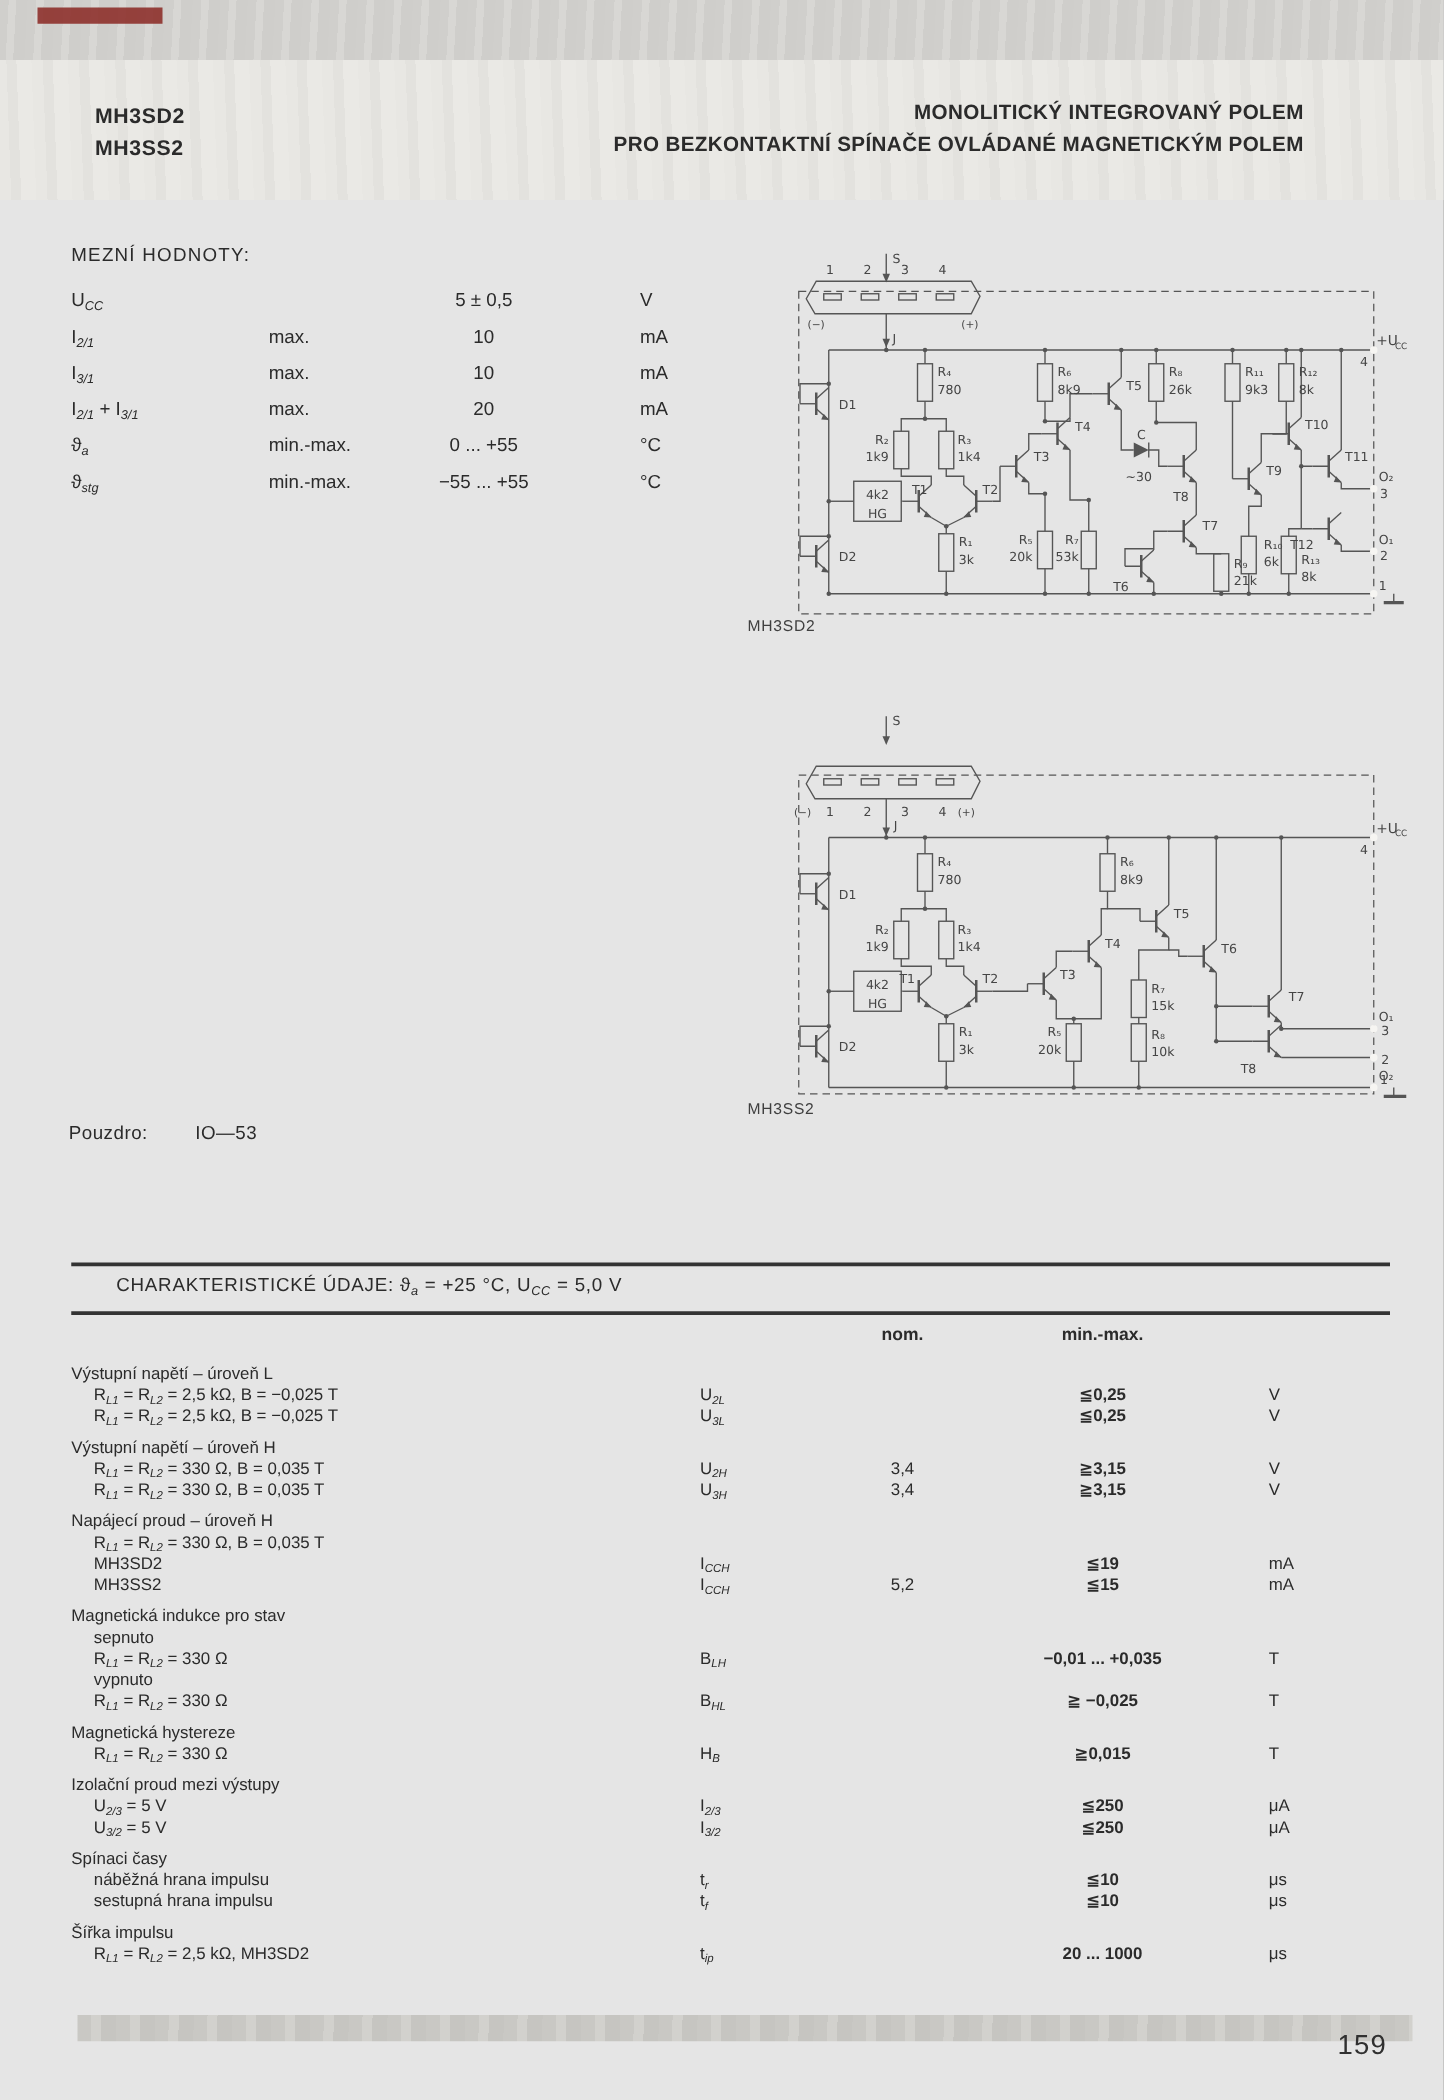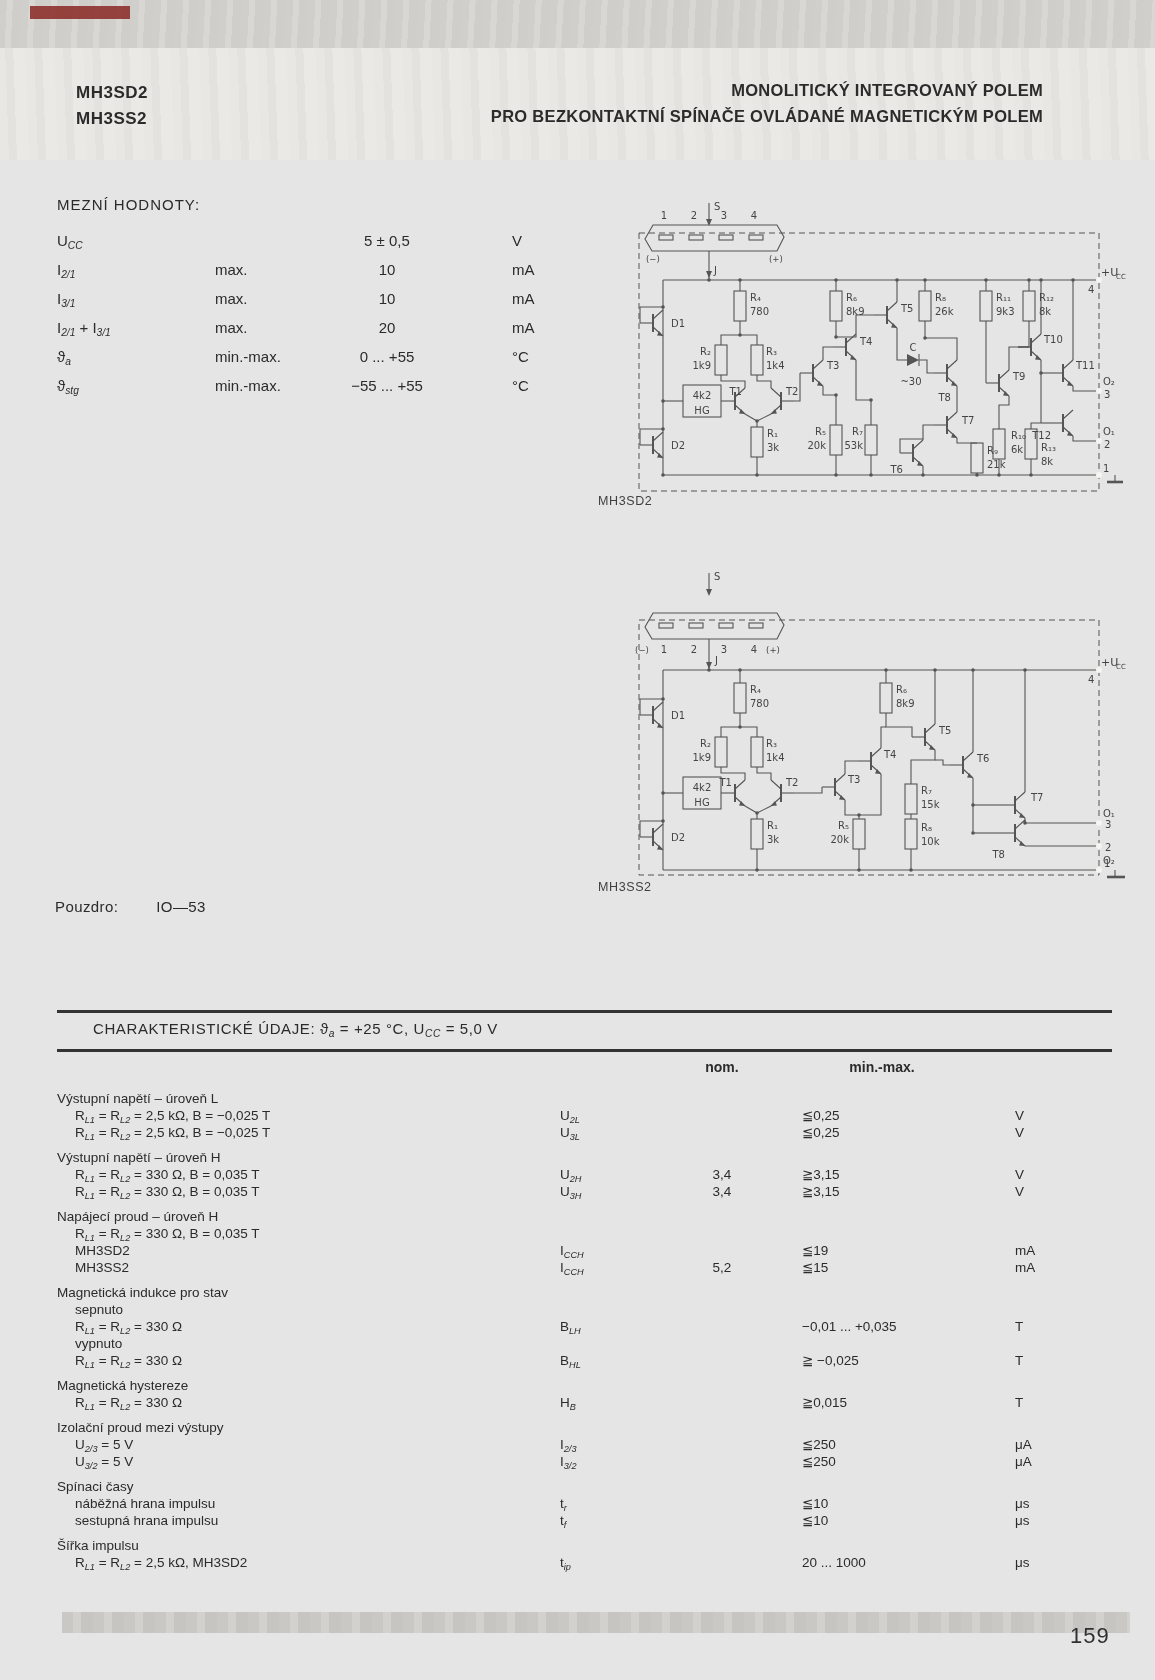--- a/index.html
+++ b/index.html
@@ -38,21 +38,21 @@
   .pouzdro .val{margin-left:38px;}
   .rule{position:absolute;left:57px;width:1055px;height:3px;background:#333;}
   .char-title{position:absolute;left:57px;top:1020px;font-size:15px;letter-spacing:.6px;margin-left:36px;}
   .char-head{position:absolute;top:1059px;font-size:14px;font-weight:bold;text-align:center;}
   .char-rows{position:absolute;left:57px;top:1082px;width:1055px;font-size:13.5px;}
   .crow{position:relative;height:17px;line-height:17px;}
   .crow.group{margin-top:8px;}
   .crow.cond .ctext{margin-left:18px;margin-top:47px;}
   .csym{position:absolute;left:503px;top:0;}
   .cnom{position:absolute;left:620px;top:0;width:90px;text-align:center;}
-  .cmm{position:absolute;left:745px;top:0;width:160px;text-align:left;}
+  .cmm{position:absolute;left:745px;top:0;width:160px;text-align:center;font-weight:bold;}
   .cunit{position:absolute;left:958px;top:0;}
   .page-num{position:absolute;left:1070px;top:1623px;font-size:22px;letter-spacing:1px;color:#303030;}
 </style>
 </head>
 <body>
 
 <div class="page">
 
   <div class="band-top1"></div>
   <div class="band-top2"></div>

